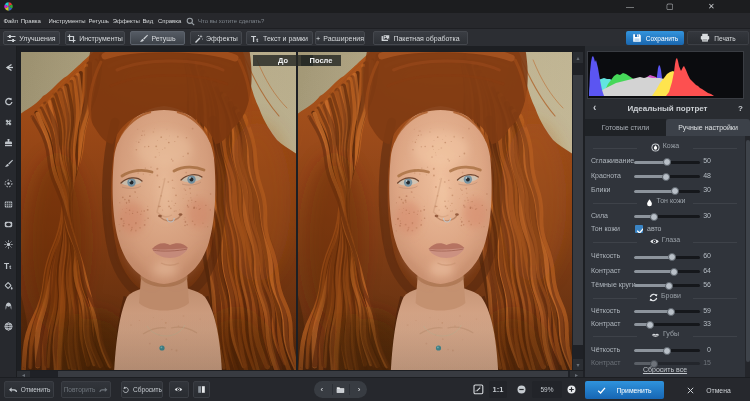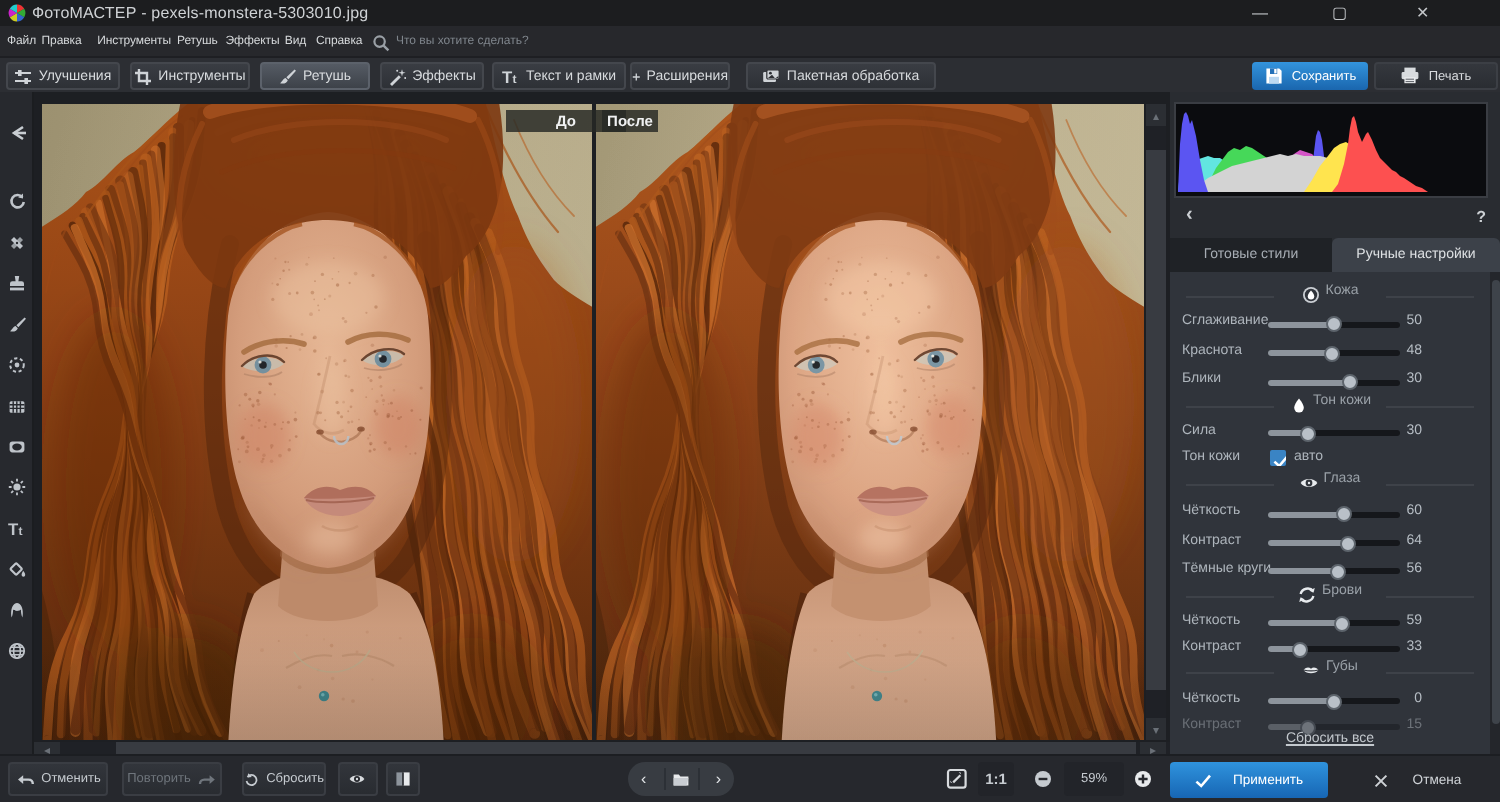--- a/index.html
+++ b/index.html
@@ -67,21 +67,20 @@
 <div id="title" class="abs">
  <svg width="9" height="9" viewBox="0 0 9 9" style="position:absolute;left:4px;top:2px">
         <circle cx="4.5" cy="4.5" r="4.2" fill="#333"></circle>
         <path d="M4.5,4.5 L4.5,0.3 A4.2,4.2 0 0 1 8.1,2.4 Z" fill="#e33"></path>
         <path d="M4.5,4.5 L8.1,2.4 A4.2,4.2 0 0 1 8.1,6.6 Z" fill="#3a3"></path>
         <path d="M4.5,4.5 L8.1,6.6 A4.2,4.2 0 0 1 4.5,8.7 Z" fill="#36c"></path>
         <path d="M4.5,4.5 L4.5,8.7 A4.2,4.2 0 0 1 0.9,6.6 Z" fill="#cc2"></path>
         <path d="M4.5,4.5 L0.9,6.6 A4.2,4.2 0 0 1 0.9,2.4 Z" fill="#c2c"></path>
         <path d="M4.5,4.5 L0.9,2.4 A4.2,4.2 0 0 1 4.5,0.3 Z" fill="#2cc"></path>
       </svg>
- <span class="txt">ФотоМАСТЕР - pexels-monstera-5303010.jpg</span>
  <span class="winbtn" style="left:626px">—</span>
  <span class="winbtn" style="left:666px">▢</span>
  <span class="winbtn" style="left:708px">✕</span>
 </div>
 <div id="menu" class="abs">
       <span class="it" style="left:3.5px">Файл</span>
       <span class="it" style="left:20.8px">Правка</span>
       <span class="it" style="left:48.6px">Инструменты</span>
       <span class="it" style="left:88.5px">Ретушь</span>
       <span class="it" style="left:112.8px">Эффекты</span>
@@ -886,21 +885,21 @@
           <circle cx="110.0" cy="273.1" r="0.93" fill="#b67f5c" opacity="0.23"></circle>
           <circle cx="145.3" cy="287.2" r="0.87" fill="#b67f5c" opacity="0.25"></circle>
 <path d="M126,274 C134,287 156,288 164,273" fill="none" stroke="#bfae8e" stroke-width="0.8" opacity="0.85"></path>
 <circle cx="141" cy="296" r="2.6" fill="#3d8a93"></circle>
 <circle cx="140.4" cy="295.4" r="0.9" fill="#7fc3c9" opacity="0.8"></circle>
 <rect width="275" height="318" fill="url(#bbotsh)"></rect>
           <rect width="275" height="318" fill="url(#bvign)"></rect>
 </svg>
       </div>
  <div class="lbl" style="left:236px;width:60px">До</div>
- <div class="lbl" style="left:284px;width:28px">После</div>
+ <div class="lbl" style="left:284px;width:40px">После</div>
  <div class="sb" style="left:0;top:325px;width:568px;height:7px"></div>
  <div class="sbtn" style="left:0;top:325px;width:13px;height:7px">◂</div>
  <div class="sbtn" style="left:553px;top:325px;width:13px;height:7px">▸</div>
  <div class="sth" style="left:41px;top:325px;width:510px;height:7px"></div>
  <div class="sb" style="left:556px;top:6px;width:10px;height:318px"></div>
  <div class="sbtn" style="left:556px;top:6px;width:10px;height:11px">▴</div>
  <div class="sbtn" style="left:556px;top:313px;width:10px;height:11px">▾</div>
  <div class="sth" style="left:556px;top:29px;width:10px;height:270px"></div>
 </div>
 <div id="panel" class="abs">
@@ -910,20 +909,21 @@
           <polygon points="14,44 17,38 20,32 23,28 26,24 29,22 32,23 35,21 38,22 41,24 44,26 47,28 50,31 53,34 56,38 59,41 62,44" fill="#46d859" opacity="1"></polygon>
           <polygon points="54,44 56,28 59,25 62,23 65,24 68,25 71,28 74,33 76,44" fill="#df5ad2" opacity="0.95"></polygon>
           <polygon points="67,44 68,34 69,24 70,16 71,13 72,14 73,18 74,26 75,34 76,40 77,44" fill="#5b55f2" opacity="1"></polygon>
           <polygon points="4,44 6,42 8,42 12,40 16,37 20,35 24,33 28,31 32,30 36,29 40,28 44,27 48,26 52,25 56,26 60,25 64,26 68,26 72,26 76,27 80,28 84,29 88,30 92,31 96,32 100,34 104,36 108,38 112,40 116,41 120,43 125,44" fill="#d3d3d3" opacity="1"></polygon>
           <polygon points="64,44 68,38 72,31 76,26 79,22 82,20 85,19 88,21 91,25 94,30 97,35 100,40 103,44" fill="#ffe44e" opacity="1"></polygon>
           <polygon points="78,44 81,40 84,30 86,20 87,12 88,7 89,6 90,9 91,14 93,19 94,17 95,15 96,14 97,16 98,18 100,23 102,27 104,29 106,31 108,33 110,34 112,36 114,37 117,39 120,41 123,42 126,44" fill="#fd5050" opacity="1"></polygon>
           <polygon points="1,44 2,20 3,10 4,5 5,4 6,6 7,10 8,8 9,12 10,16 11,22 12,28 13,33 14,38 15,41 16,44" fill="#5b55f2" opacity="1"></polygon>
         </svg></div>
  <div id="phead">
         <span style="position:absolute;left:8px;top:2px;font-size:10px;font-weight:bold">‹</span>
+  <span style="position:absolute;left:0;width:165px;text-align:center;top:4px">Идеальный портрет</span>
   <span style="position:absolute;right:7px;top:4px">?</span>
       </div>
  <div class="ptab" style="left:0;width:81px;background:#1f2226;color:#a7adb4">Готовые стили</div>
  <div class="ptab" style="left:81px;width:84px;background:#3c4149;color:#dde0e3;border-radius:3px 3px 0 0">Ручные настройки</div>
  <div id="pcontent"></div>
  <div class="sect" style="top:94.5px"><span class="ln" style="left:8px"></span><span class="ln" style="right:8px"></span><span style="position:relative;top:2px;display:inline-flex;align-items:center;gap:3px">
           <svg width="9" height="9" viewBox="0 0 9 9" style="width:9px;height:9px">
             <circle cx="4.5" cy="4.5" r="4" fill="#caced3"></circle>
             <circle cx="4.5" cy="4.5" r="3.1" fill="#30343b"></circle>
             <path d="M4.5,2.2 C5.6,3.4 6.1,4.3 6.1,5.1 A1.6,1.6 0 0 1 2.9,5.1 C2.9,4.3 3.4,3.4 4.5,2.2 Z" fill="#fff"></path>

